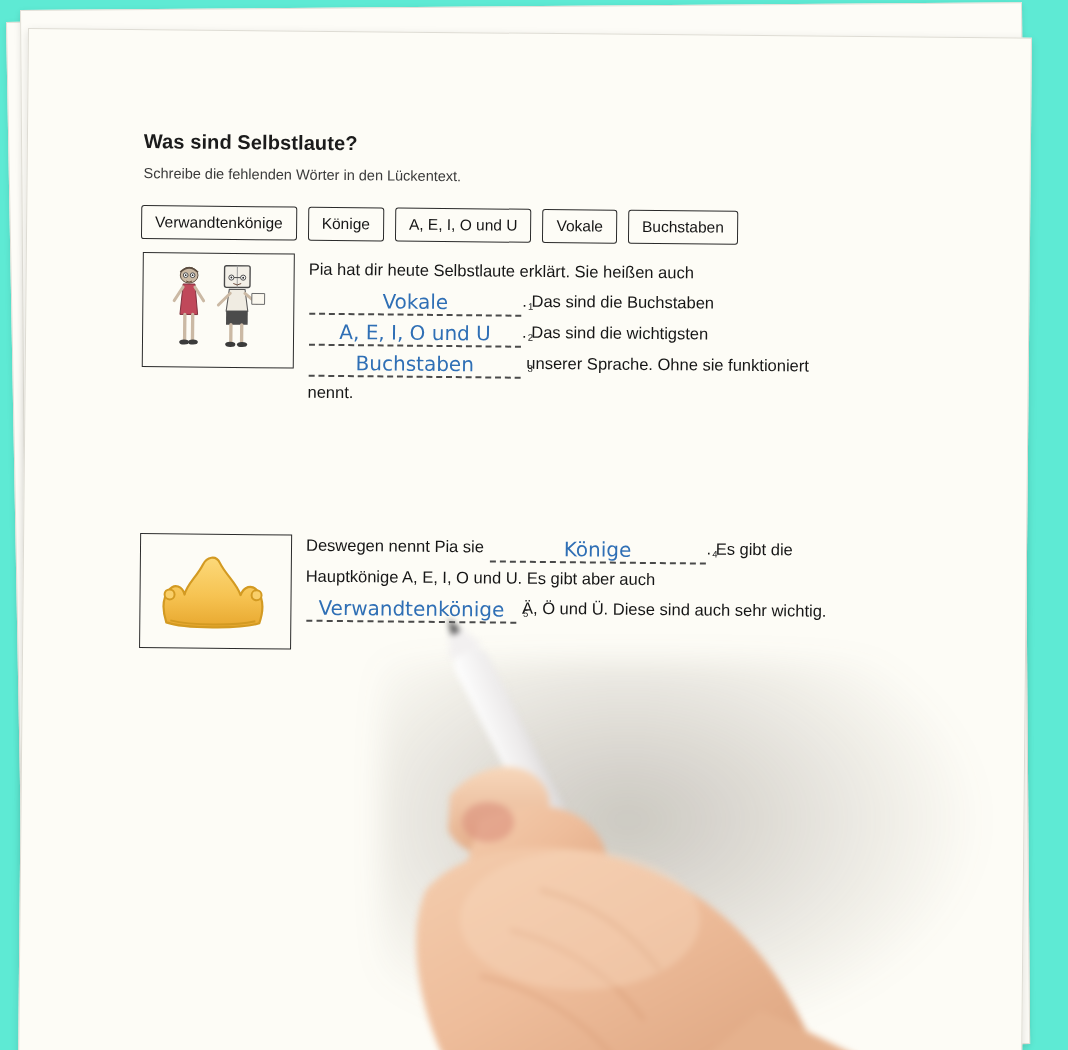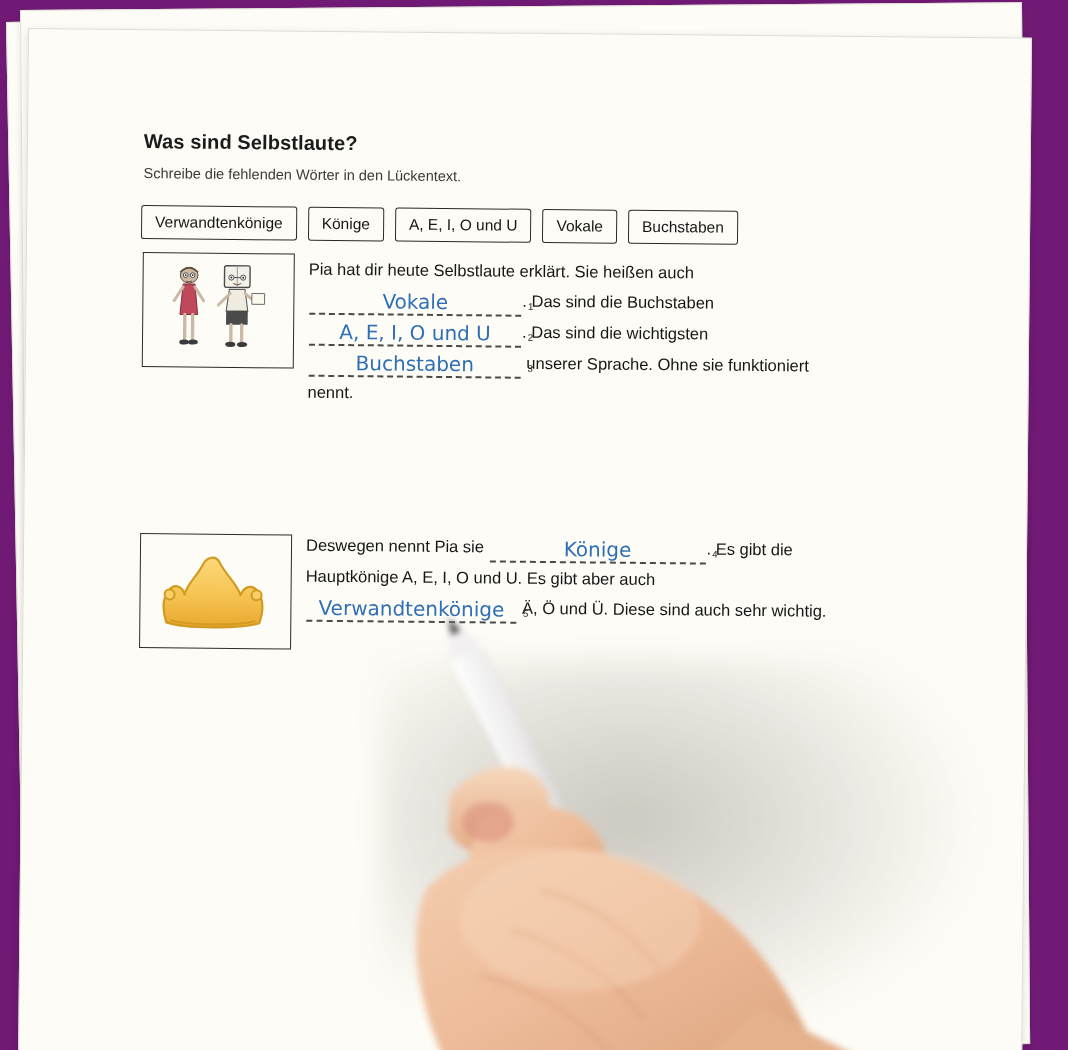--- a/index.html
+++ b/index.html
@@ -9,21 +9,21 @@
     height: 1050px;
     overflow: hidden;
     background: #ffffff;
     font-family: "Liberation Sans", sans-serif;
   }
 
   #stage {
     position: relative;
     width: 1068px;
     height: 1050px;
-    background: #701a75;
+    background: #5eead4;
   }
 
   
   .sheet-back {
     position: absolute;
     background: #fdfcf7;
     border: 1px solid #e2e0d8;
     box-shadow: 0 2px 6px rgba(0,0,0,0.10);
   }
   .sheet-back-1 {

